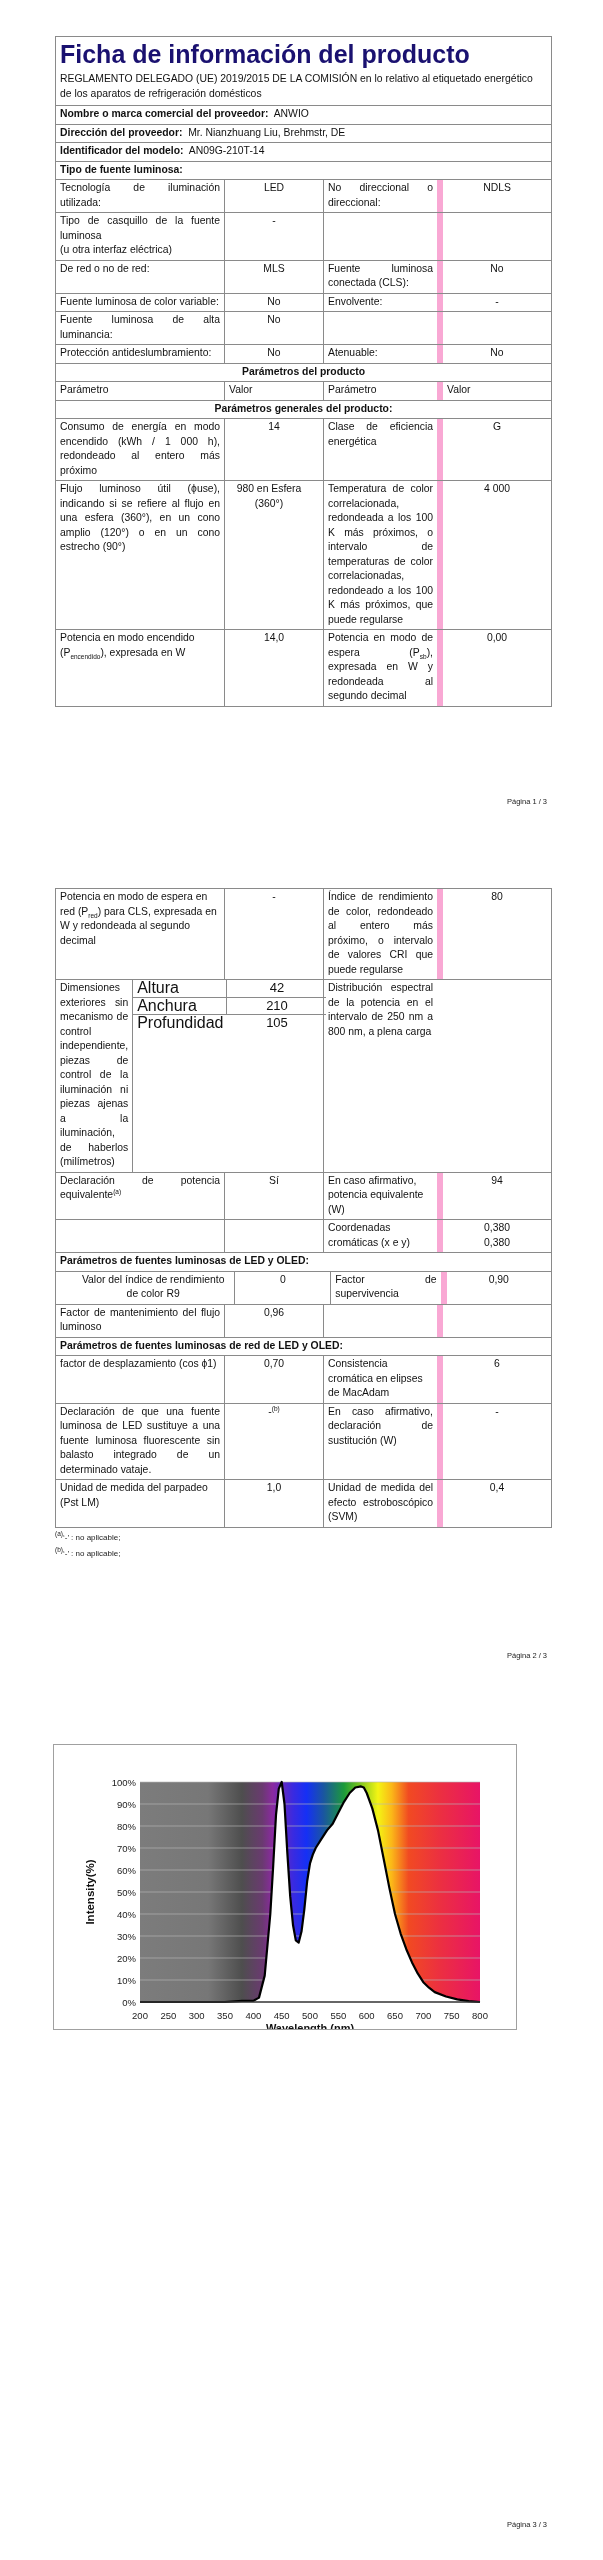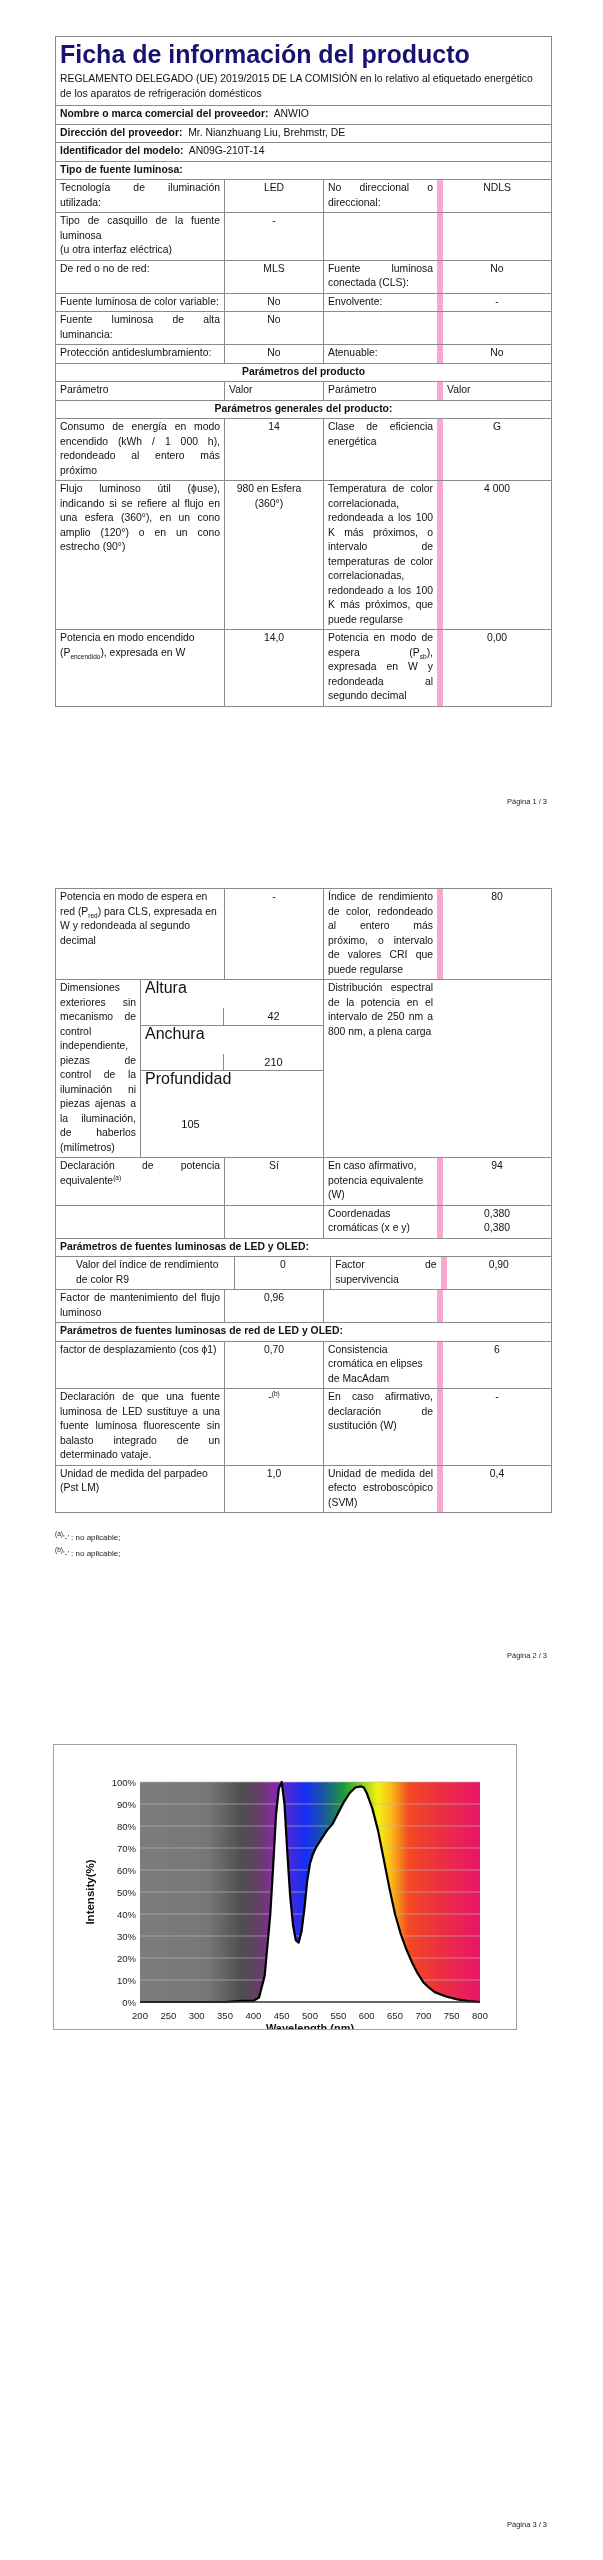--- a/index.html
+++ b/index.html
@@ -18,21 +18,21 @@
   .title{font-size:25px;font-weight:bold;color:#1a1170;line-height:30px;padding:2px 4px 3px 4px;}
   .sub{font-size:10.4px;line-height:14.5px;padding:0 4px 4px 4px;}
   .footer{position:absolute;right:56px;font-size:7.5px;color:#222;}
   .sup{font-size:6.5px;vertical-align:super;line-height:0;}
   .sub-s{font-size:6.5px;vertical-align:sub;line-height:0;}
   .dimlabel{width:56px;}
   .dimparts{flex:1;border-left:1px solid #8a8a8a;}
   .dimpart{display:flex;border-bottom:1px solid #8a8a8a;}
   .dimpart:last-child{border-bottom:none;}
   .dimpart .dn{flex:1;padding:1px 4px;font-size:16px;line-height:14.5px;}
-  .dimpart .dv{width:99px;border-left:1px solid #8a8a8a;text-align:center;font-size:11px;line-height:14.5px;padding:1px 0;margin-top:28px;}
+  .dimpart .dv{width:99px;border-left:1px solid #8a8a8a;text-align:center;font-size:13px;line-height:14.5px;padding:1px 0;}
   .notes{position:absolute;left:55px;font-size:8px;line-height:16px;color:#222;}
   .chartbox{position:absolute;left:53px;top:1744px;width:462px;height:284px;border:1px solid #a0a0a0;background:#fff;}
   svg text{font-family:"Liberation Sans",sans-serif;}
 </style>
 </head>
 <body>
 
 <div class="page" style="top:0;height:840px;">
   <div class="sheet" style="top:36px;">
     <div class="row" style="flex-direction:column;">
@@ -141,21 +141,21 @@
         <div class="c dimlabel" style="width:84px;text-align:justify;">Dimensiones exteriores sin mecanismo de control independiente, piezas de control de la iluminación ni piezas ajenas a la iluminación, de haberlos (milímetros)</div>
         <div class="dimparts">
           <div class="dimpart">
             <div class="dn">Altura</div>
             <div class="dv">42</div>
           </div>
           <div class="dimpart">
             <div class="dn">Anchura</div>
             <div class="dv">210</div>
           </div>
-          <div class="dimpart" style="border-bottom:none;flex-direction:column;">
+          <div class="dimpart" style="border-bottom:none;">
             <div class="dn">Profundidad</div>
             <div class="dv" style="border-left:none;">105</div>
           </div>
         </div>
       </div>
       <div class="c c3">Distribución espectral de la potencia en el intervalo de 250 nm a 800 nm, a plena carga</div>
     </div>
 
     <div class="row">
       <div class="c c1"><span>Declaración de potencia equivalente</span><span class="sup">(a)</span></div>
@@ -170,21 +170,21 @@
       <div class="c c4">
         <div>0,380</div>
         <div>0,380</div>
       </div>
     </div>
 
     <div class="row">
       <div class="c full b">Parámetros de fuentes luminosas de LED y OLED:</div>
     </div>
     <div class="row">
-      <div class="c c1" style="text-align:left;margin-left:16px;">Valor del índice de rendimiento de color R9</div>
+      <div class="c c1" style="text-align:center;margin-left:16px;">Valor del índice de rendimiento de color R9</div>
       <div class="c c2">0</div>
       <div class="c c3">Factor de supervivencia</div>
       <div class="c c4">0,90</div>
     </div>
     <div class="row">
       <div class="c c1">Factor de mantenimiento del flujo luminoso</div>
       <div class="c c2">0,96</div>
       <div class="c c3"></div>
       <div class="c c4"></div>
     </div>

